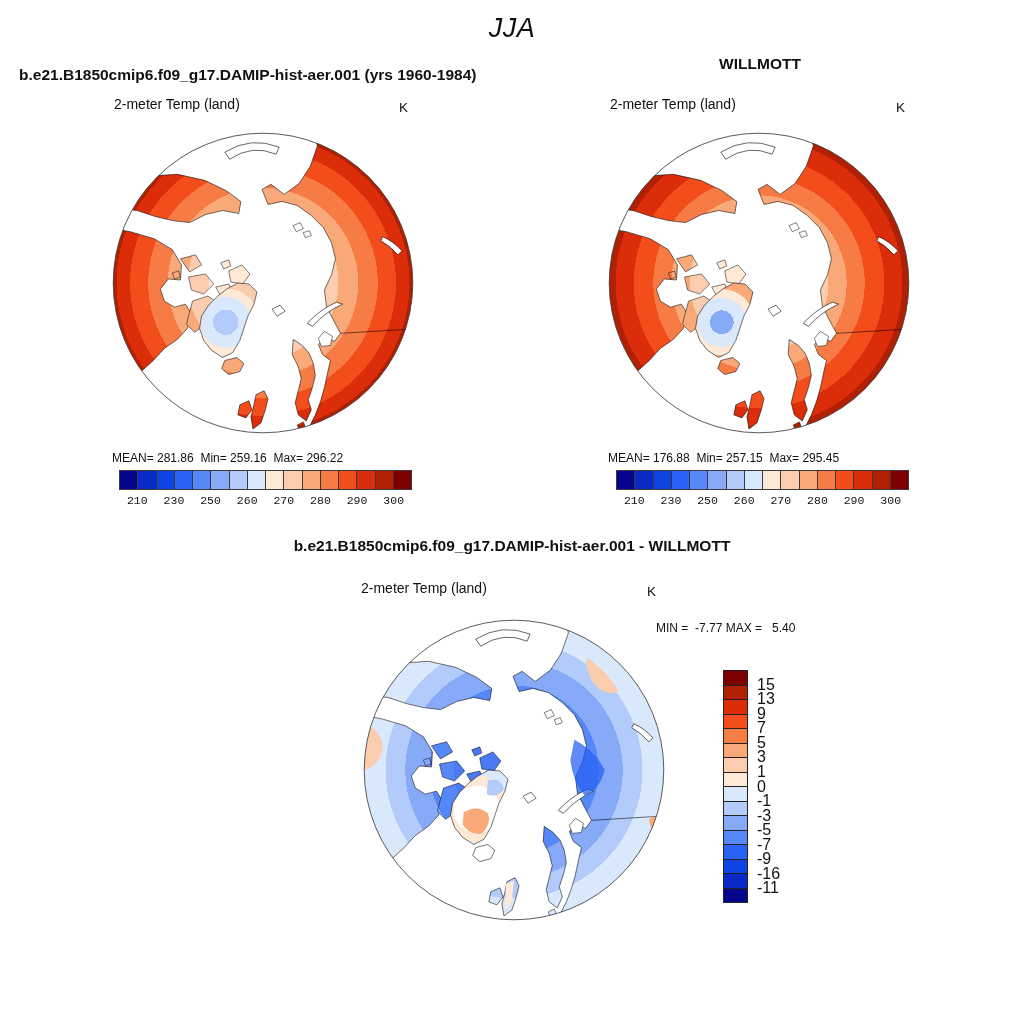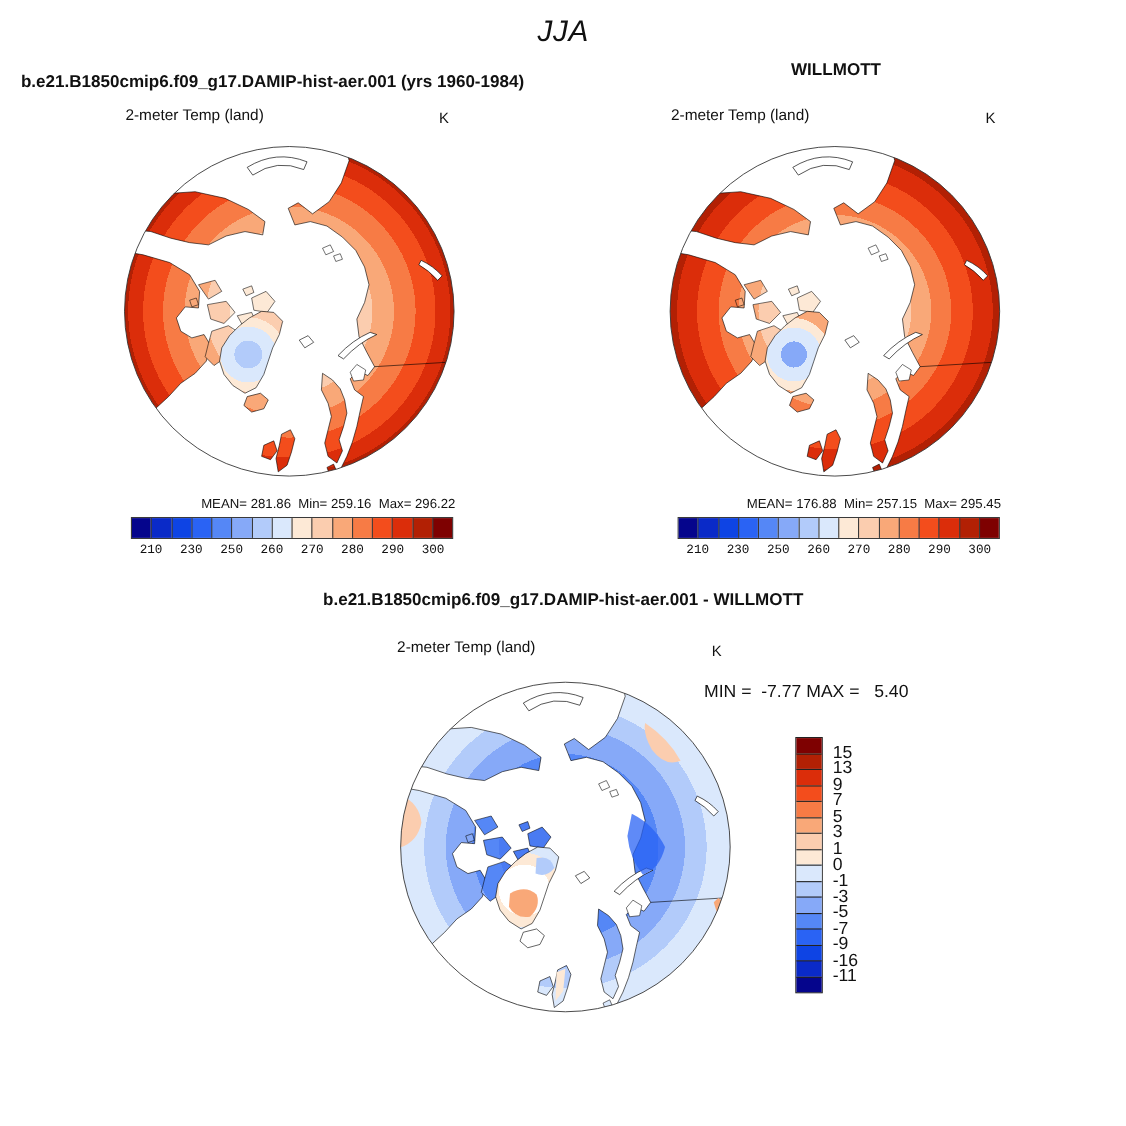--- a/index.html
+++ b/index.html
@@ -8,23 +8,23 @@
   #fig-title{top:13px;left:0;width:1024px;text-align:center;font-size:27px;font-weight:500;letter-spacing:.5px;font-style:italic;}
   .hdr{font-weight:bold;font-size:15.5px;white-space:pre;}
   #hdr-model{left:19px;top:54px;margin-top:12px;}
   #hdr-obs{left:760px;top:55px;transform:translateX(-50%);}
   #hdr-diff{left:512px;top:537px;transform:translateX(-50%);font-weight:bold;font-size:15.5px;white-space:pre;}
   .subtitle{font-size:14px;}
   .units{font-size:13.5px;}
   #sub-model{left:114px;top:96px;} #unit-model{left:399px;top:100px;}
   #sub-obs{left:610px;top:96px;}   #unit-obs{left:896px;top:100px;}
   #sub-diff{left:361px;top:580px;} #unit-diff{left:647px;top:584px;}
-  .stats{font-size:12px;white-space:pre;text-align:right;width:302px;}
+  .stats{font-size:12px;white-space:pre;text-align:left;width:302px;}
   #stats-model{left:112px;top:451px;} #stats-obs{left:608px;top:451px;}
-  #minmax-diff{left:640px;top:621px;font-size:16px;white-space:pre;}
+  #minmax-diff{left:656px;top:621px;font-size:12px;white-space:pre;}
   svg.map{position:absolute;}
   #map-model{left:112px;top:132px;} #map-obs{left:608px;top:132px;} #map-diff{left:363px;top:619px;}
   .cbar{height:20px;display:flex;border:1px solid #3a3a3a;box-sizing:border-box;background:#fff;}
   .cbar .cell{flex:1;border-left:1px solid #3a3a3a;}
   .cbar .cell:first-child{border-left:none;}
   #cbar-model{left:119px;top:470px;width:293px;} #cbar-obs{left:616px;top:470px;width:293px;}
   .ticks{height:15px;font-size:11.5px;}
   #ticks-model{left:119px;top:494px;width:293px;} #ticks-obs{left:616px;top:494px;width:293px;}
   .ticks .tick{position:absolute;transform:translateX(-50%);font-family:Liberation Mono, monospace;}
   #vbar-wrap{left:723px;top:670px;width:90px;height:233px;}

